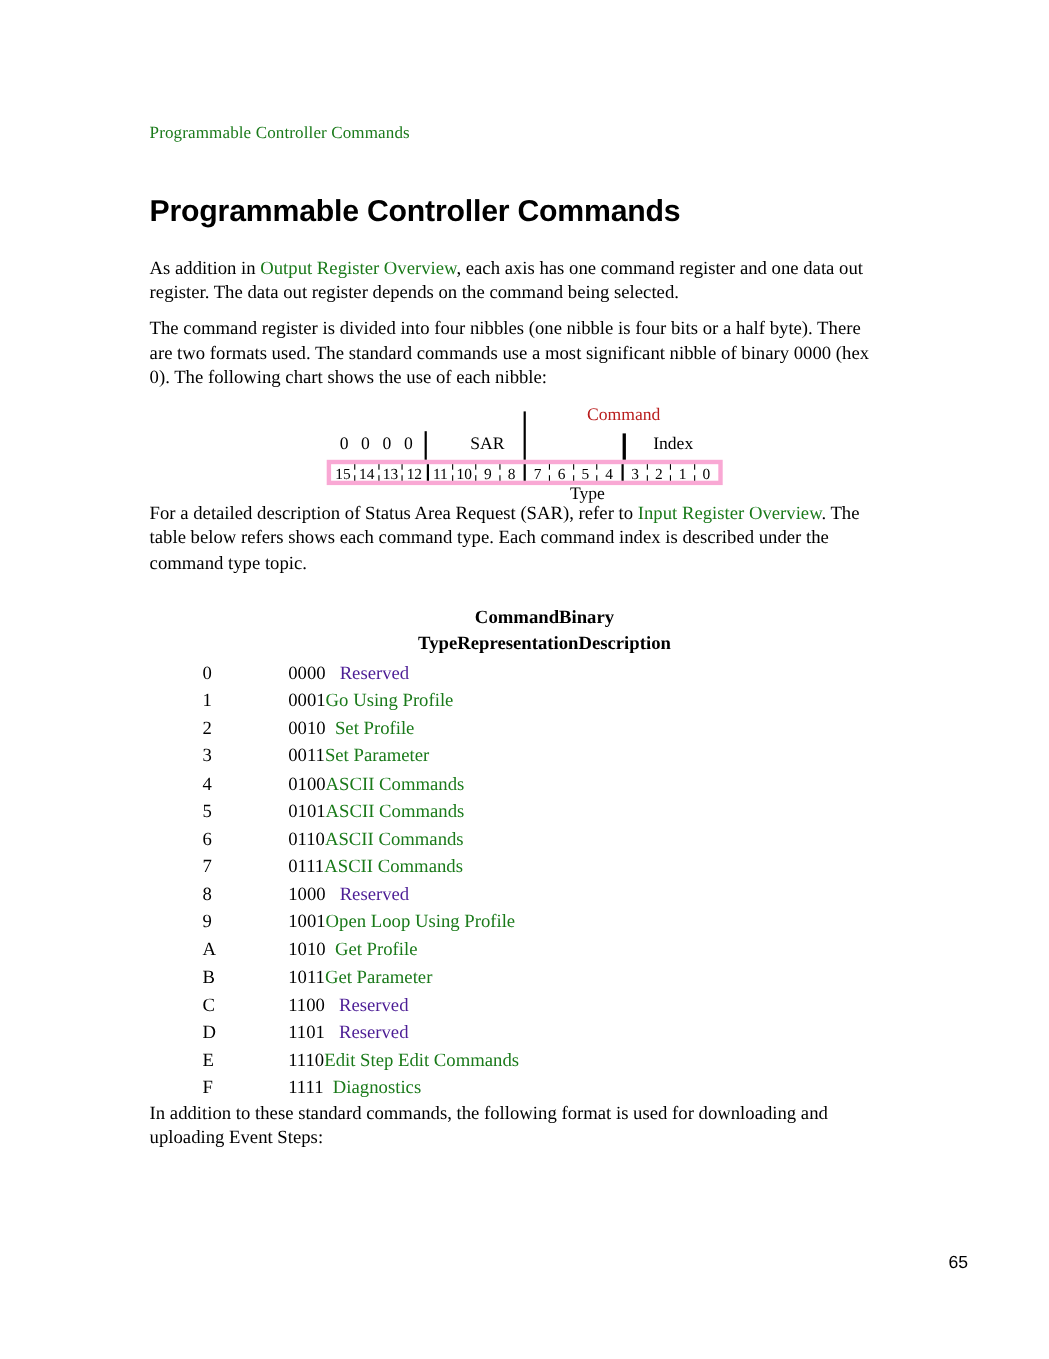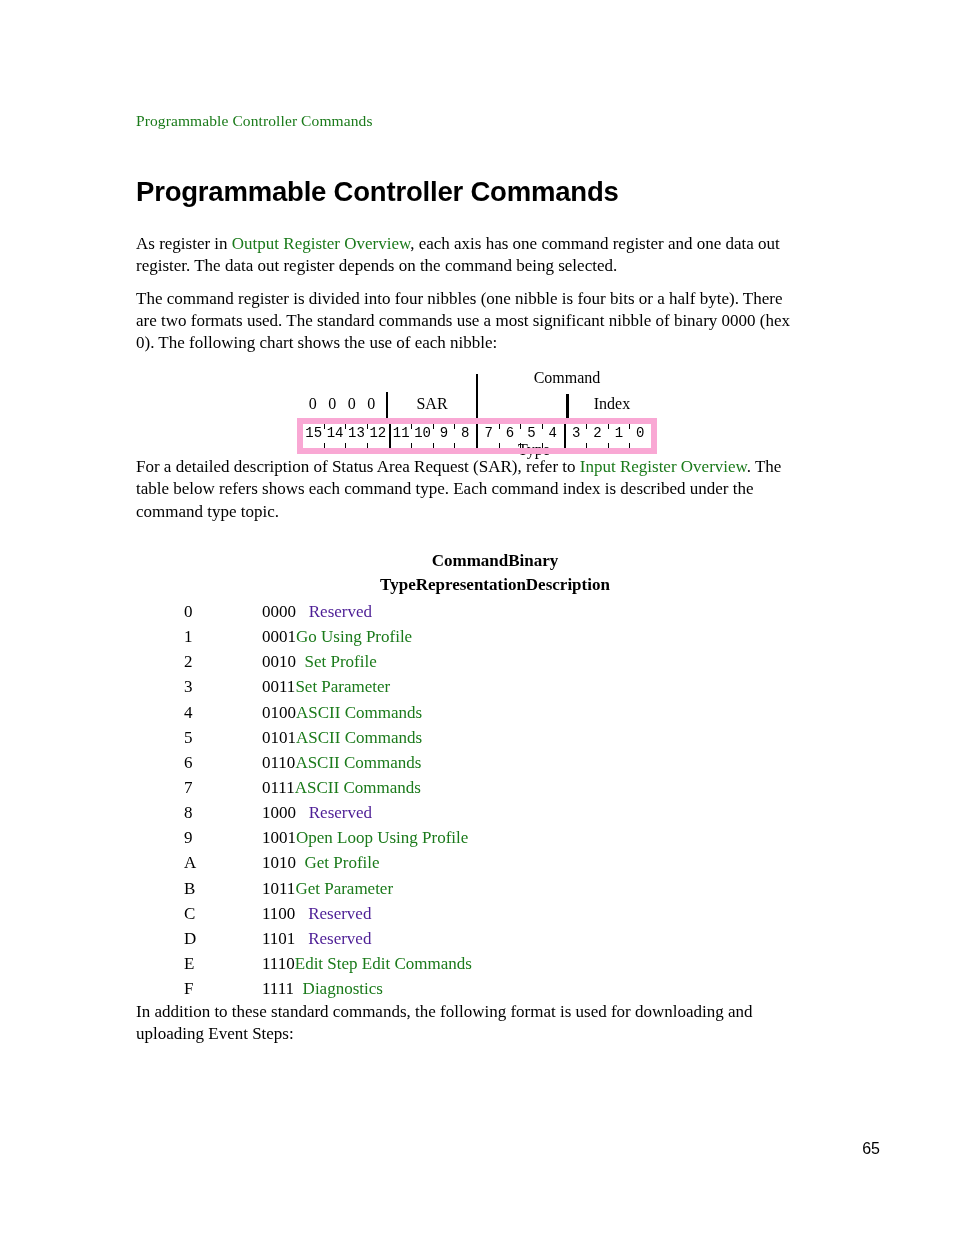--- a/index.html
+++ b/index.html
@@ -78,41 +78,41 @@
   }
   
   .cmd-span-label {
     position: absolute;
     left: 180px;
     top: 0px;
     width: 180px;
     text-align: center;
     font-size: 16px;
     line-height: 1;
-    color: #000000;
+    color: #b91c1c;
   }
   
   .group-row {
     position: absolute;
     left: 0;
     top: 22px;
     width: 360px;
     height: 26px;
   }
   .group-cell {
     position: absolute;
     top: 0;
     height: 24px;
     line-height: 24px;
     text-align: center;
     font-size: 16px;
     color: #000;
   }
   .g0 { left: 0px;   width: 90px; }
-  .g1 { left: 90px;  width: 90px; }
+  .g1 { left: 101px;  width: 90px; }
   .g2 { left: 192px; width: 90px; margin-top: 46px; }
   .g3 { left: 270px; width: 90px; }
   .zero-bits {
     display: flex;
     justify-content: space-around;
     padding: 0 6px;
     box-sizing: border-box;
   }
   
   .vsep {
@@ -123,25 +123,24 @@
   .vsep-a { left: 89px;  top: 22px; height: 26px; }   
   .vsep-b { left: 179px; top: 4px;  height: 44px; }   
   .vsep-c { left: 269px; top: 24px; height: 24px; width: 2.5px; } 
 
   
   .bitbox {
     position: absolute;
     left: 0;
     top: 48px;
     width: 360px;
-    height: 36px;
-    border: 6px solid #f9a8d4;
+    height: 23px;
+    border: 4px solid #f9a8d4;
     box-sizing: border-box;
     display: flex;
-    font-family: Liberation Mono, monospace;
   }
   .bit {
     flex: 1 1 0;
     position: relative;
     font-size: 14px;
     line-height: 19px;
     text-align: center;
     color: #000;
     box-sizing: border-box;
   }
@@ -208,21 +207,21 @@
 </head>
 <body>
 
 <div class="page">
   <div class="content">
 
     <div class="running-header">Programmable Controller Commands</div>
 
     <h1 class="page-title">Programmable Controller Commands</h1>
 
-    <p class="body"><span>As register in </span><span class="lnk">Output Register Overview</span><span>, each axis has one command register and one data out register.  The data out register depends on the command being selected.</span></p>
+    <p class="body"><span>As addition in </span><span class="lnk">Output Register Overview</span><span>, each axis has one command register and one data out register.  The data out register depends on the command being selected.</span></p>
 
     <p class="body">The command register is divided into four nibbles (one nibble is four bits or a half byte).  There are two formats used.  The standard commands use a most significant nibble of binary 0000 (hex 0).  The following chart shows the use of each nibble:</p>
 
     <div class="bitfield-wrap">
       <div class="bitfield">
 
         <div class="cmd-span-label">Command</div>
 
         <div class="group-row">
           <div class="group-cell g0 zero-bits">

